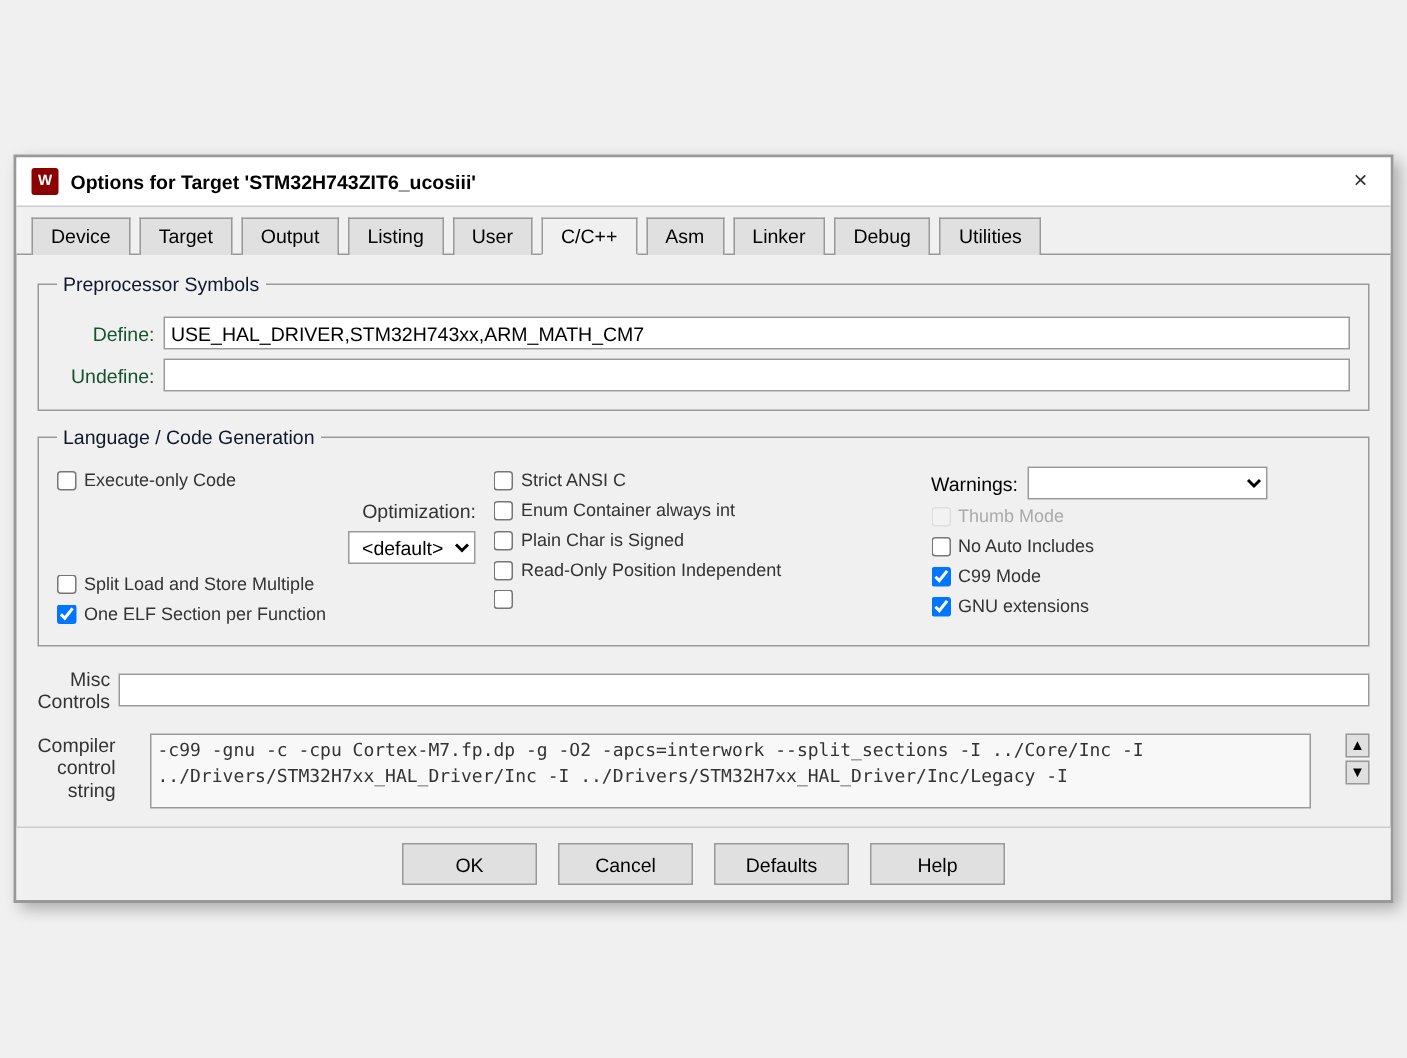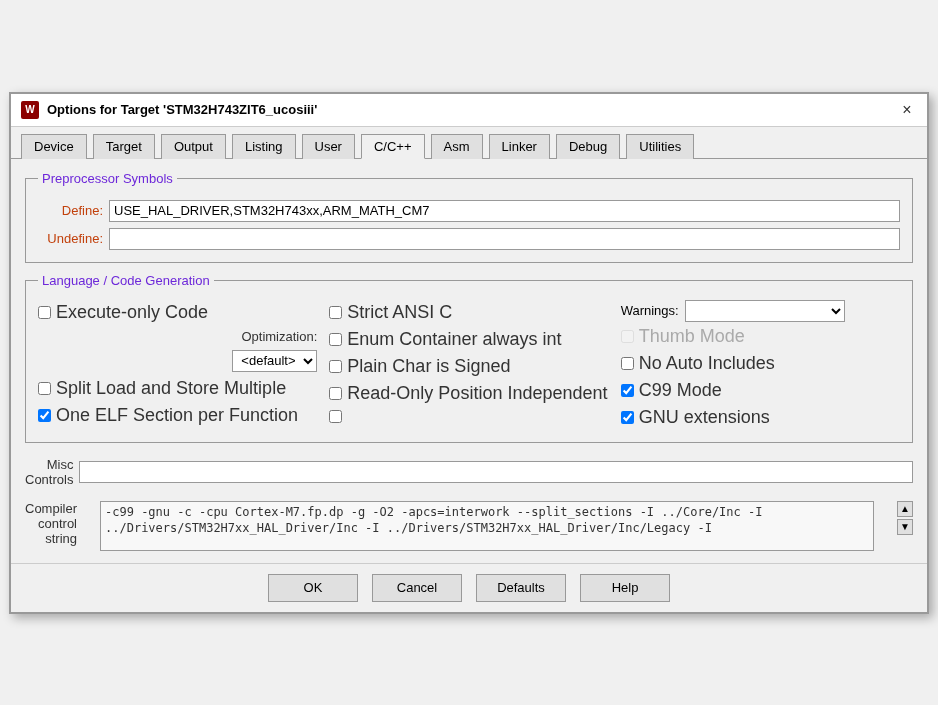--- a/index.html
+++ b/index.html
@@ -91,30 +91,30 @@
     }
     .group-box {
       border: 1px solid #999;
       padding: 8px 12px 12px 12px;
       position: relative;
       background: #f0f0f0;
     }
     .group-box legend {
       font-size: 13px;
       padding: 0 4px;
-      color: #6d28d9;
+      color: #0f172a;
     }
     .field-row {
       display: flex;
       align-items: center;
       margin-top: 6px;
       gap: 6px;
     }
     .field-label {
-      color: #c2410c;
+      color: #14532d;
       min-width: 65px;
       text-align: right;
     }
     .field-input {
       flex: 1;
       border: 1px solid #999;
       background: white;
       padding: 2px 4px;
       font-size: 13px;
       height: 22px;
@@ -125,21 +125,21 @@
       gap: 5px;
       padding: 2px 0;
     }
     .checkbox-row input[type="checkbox"] {
       width: 13px;
       height: 13px;
       cursor: pointer;
     }
     .checkbox-row label {
       cursor: pointer;
-      font-size: 18px;
+      font-size: 12px;
       color: #333;
     }
     .checkbox-row.disabled label {
       color: #aaa;
     }
     .checkbox-row.disabled input {
       opacity: 0.5;
     }
     .opt-row {
       display: flex;

